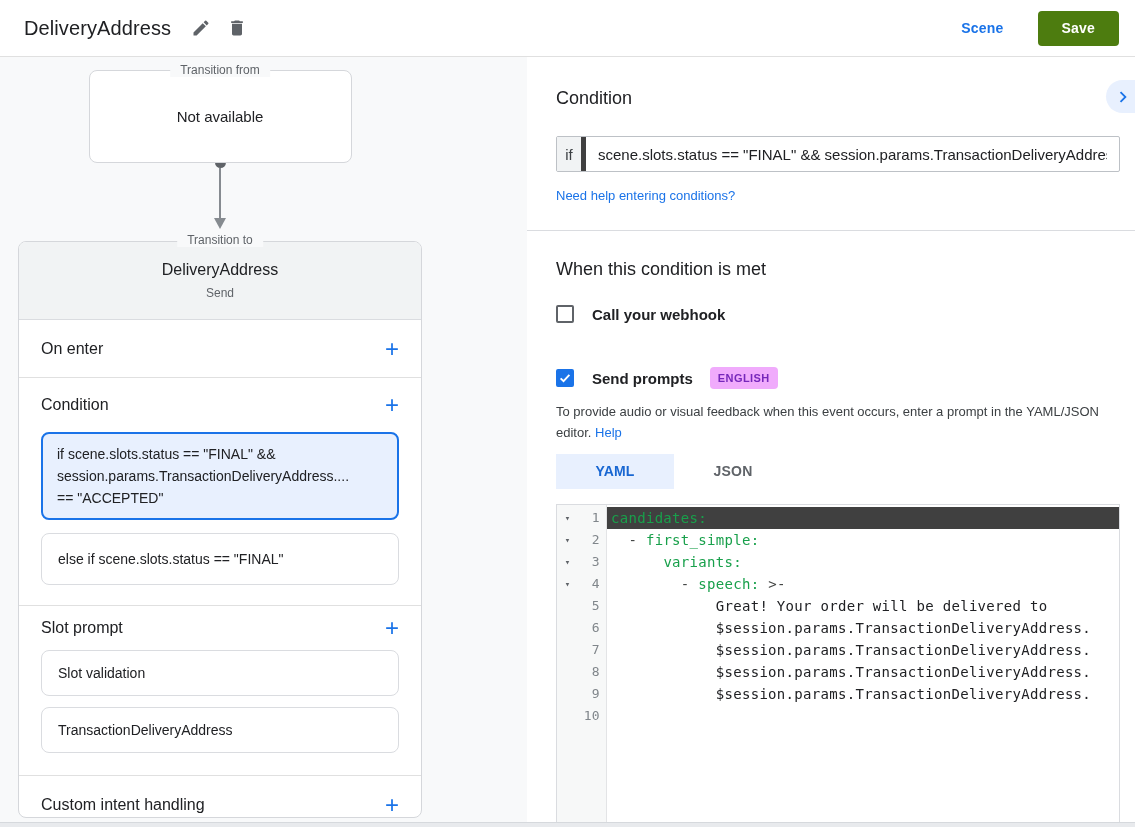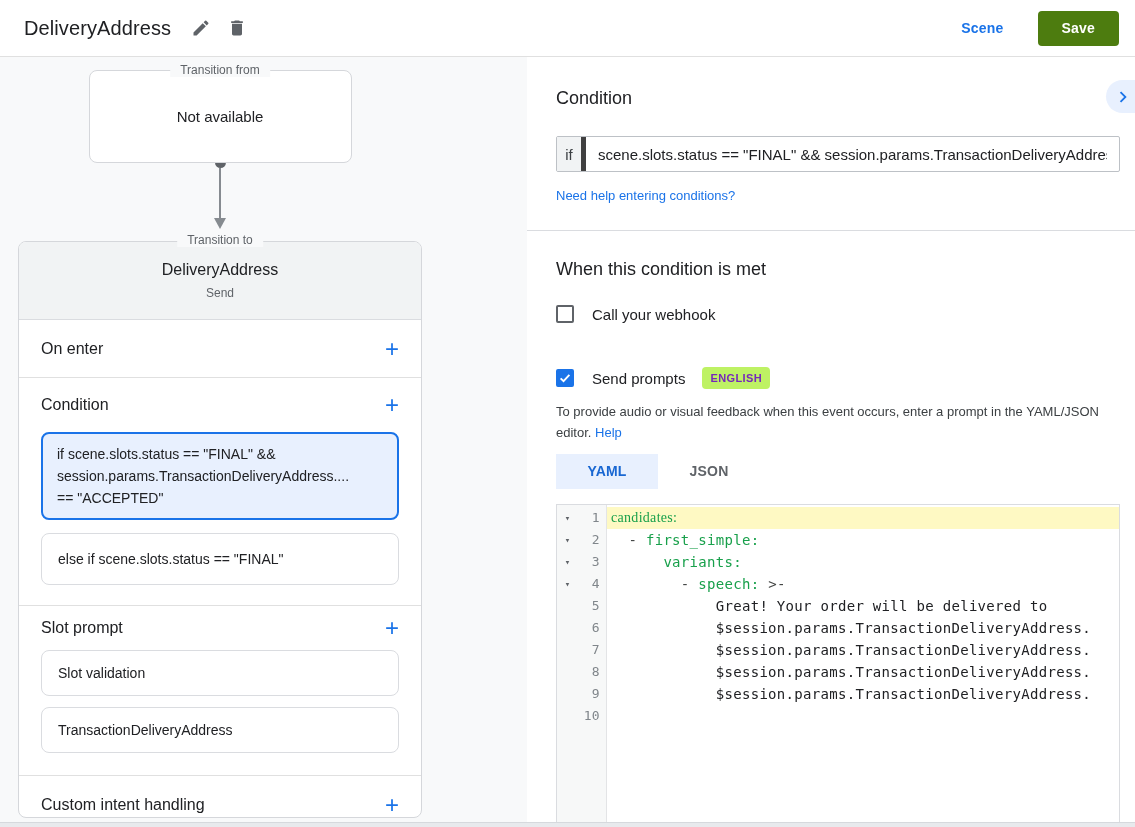--- a/index.html
+++ b/index.html
@@ -62,40 +62,40 @@
   .if-input { flex:1; border:none; outline:none; padding:0 12px; font-size:15px; color:#202124; font-family:"Liberation Sans", sans-serif; white-space:nowrap; overflow:hidden; background:transparent; }
 
   .help-link { display:inline-block; margin-top:16px; font-size:13px; color:#1a73e8; text-decoration:none; }
   .hdivider { height:1px; background:#dadce0; margin:26px -15px 0 -29px; }
 
   .when-heading { margin-top:28px; font-size:18px; font-weight:400; color:#202124; }
   .check-row { margin-top:25px; display:flex; align-items:center; }
   .check-row.second { margin-top:44px; }
   .checkbox { width:18px; height:18px; border:2px solid #5f6368; border-radius:2px; background:#fff; flex-shrink:0; cursor:pointer; }
   .checkbox.checked { background:#1a73e8; border-color:#1a73e8; display:flex; align-items:center; justify-content:center; }
-  .check-label { margin-left:18px; font-size:15px; font-weight:400; color:#202124; }
-  .lang-badge { margin-left:17px; background:#bef264; color:#7627bb; font-size:11px; font-weight:700; letter-spacing:.4px; padding:5px 8px; border-radius:4px; }
+  .check-label { margin-left:18px; font-size:15px; font-weight:700; color:#202124; }
+  .lang-badge { margin-left:17px; background:#f0abfc; color:#7627bb; font-size:11px; font-weight:700; letter-spacing:.4px; padding:5px 8px; border-radius:4px; }
 
   .hint { margin-top:13px; width:562px; font-size:13px; color:#3c4043; line-height:1.6; }
   .hint a { color:#1a73e8; text-decoration:none; }
 
   .tabs { margin-top:10px; display:flex; }
-  .tab { width:102px; height:35px; display:flex; align-items:center; justify-content:center; font-size:14px; font-weight:700; letter-spacing:.2px; cursor:pointer; color:#5f6368; background:transparent; border:none; }
+  .tab { width:118px; height:35px; display:flex; align-items:center; justify-content:center; font-size:14px; font-weight:700; letter-spacing:.2px; cursor:pointer; color:#5f6368; background:transparent; border:none; }
   .tab.active { background:#e8f0fe; color:#1967d2; }
 
   
   .editor { margin-top:15px; width:564px; height:341px; border:1px solid #dadce0; display:flex; overflow:hidden; background:#fff;
             font-family:"DejaVu Sans Mono","Liberation Mono",monospace; font-size:14px; line-height:22px; letter-spacing:.3px; }
   .gutter-col { width:50px; background:#f7f8f8; border-right:1px solid #e3e4e6; flex-shrink:0; padding-top:2px; }
   .gutter-cell { height:22px; display:flex; align-items:center; }
   .fold { width:21px; text-align:center; font-size:9px; color:#5f6368; cursor:pointer; }
   .lnum { flex:1; text-align:right; padding-right:6px; font-size:13px; color:#80868b; }
   .code-col { flex:1; overflow:hidden; padding-top:2px; }
   .code-line { height:22px; white-space:pre; padding-left:4px; cursor:text; }
-  .code-line.hl { background:#fef9c3;font-family:Liberation Serif, serif; }
+  .code-line.hl { background:#404040; }
   .tok-key { color:#18a04b; }
   .tok-meta { color:#444746; }
   .tok-plain { color:#202124; }
 
   
   .bottom-strip { position:absolute; left:0; bottom:0; width:1135px; height:5px; background:#e8eaed; border-top:1px solid #d6d9dd; }
 </style>
 </head>
 <body>
 

